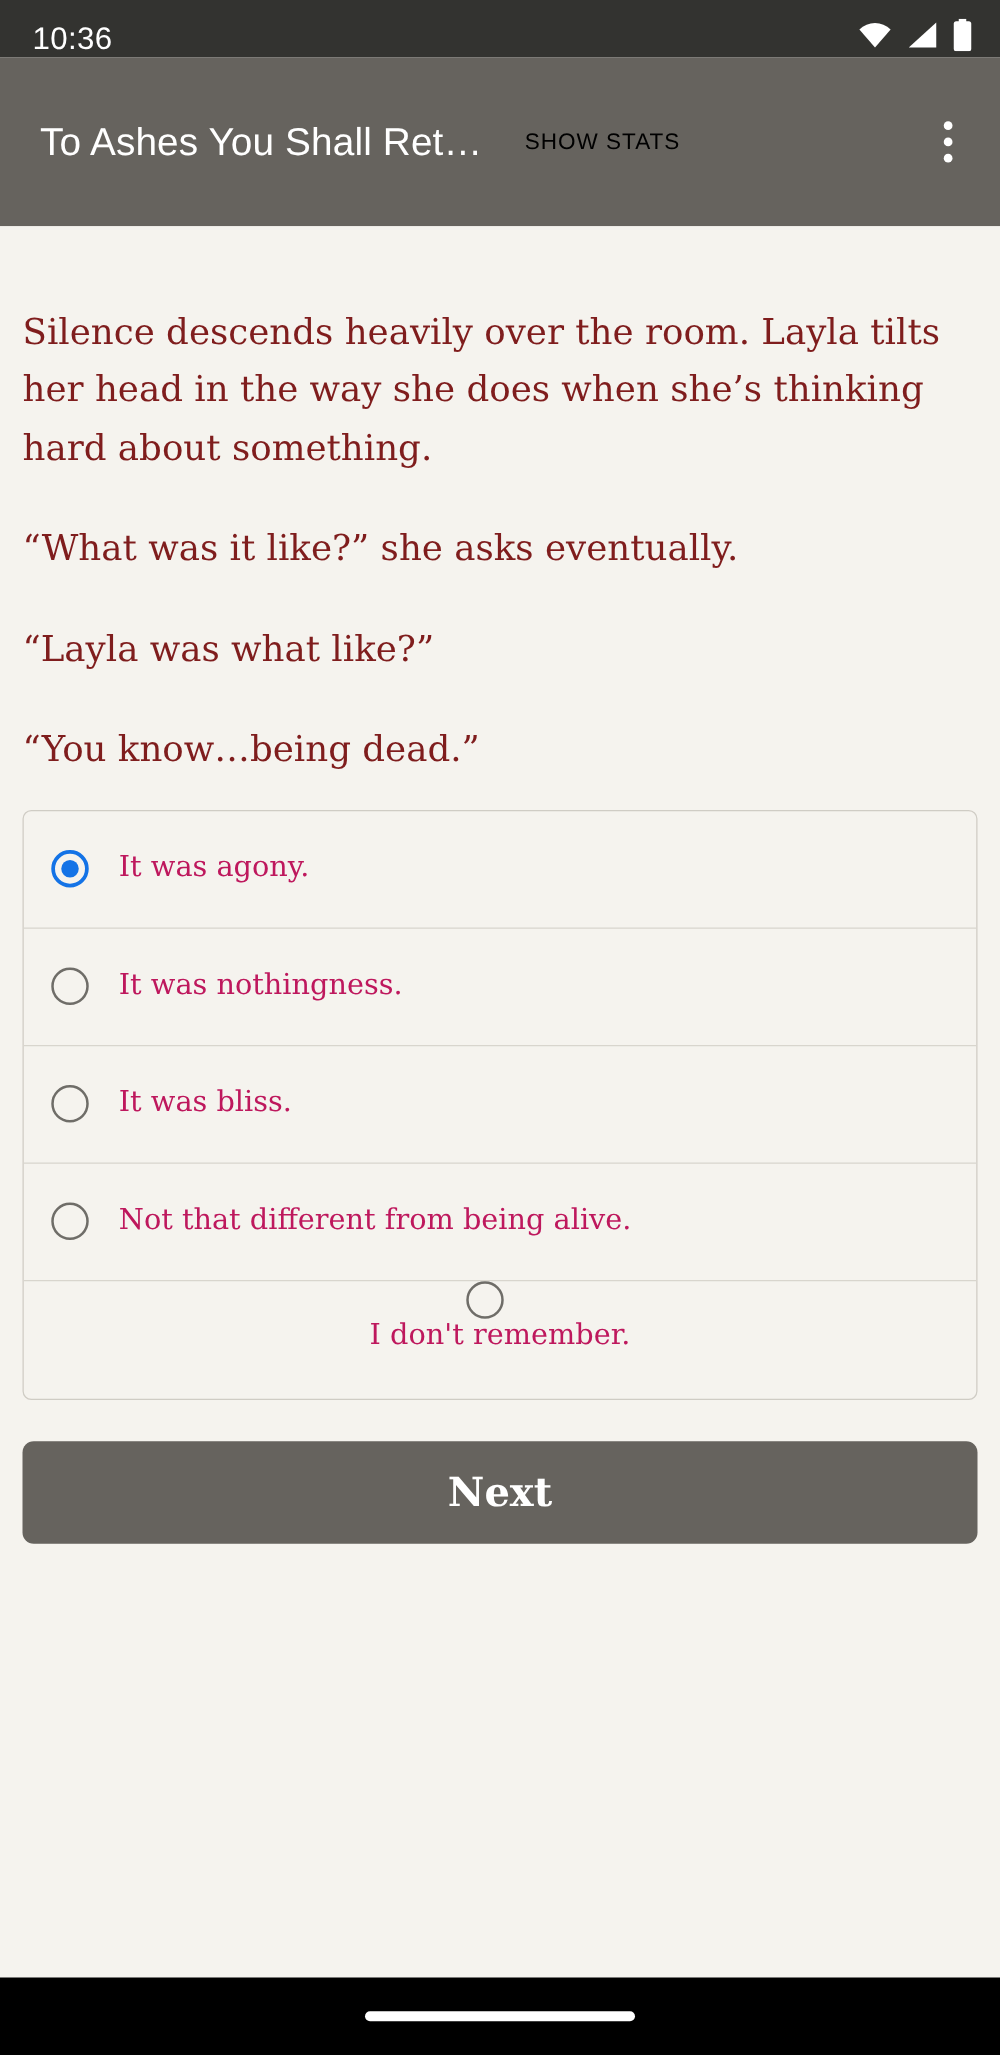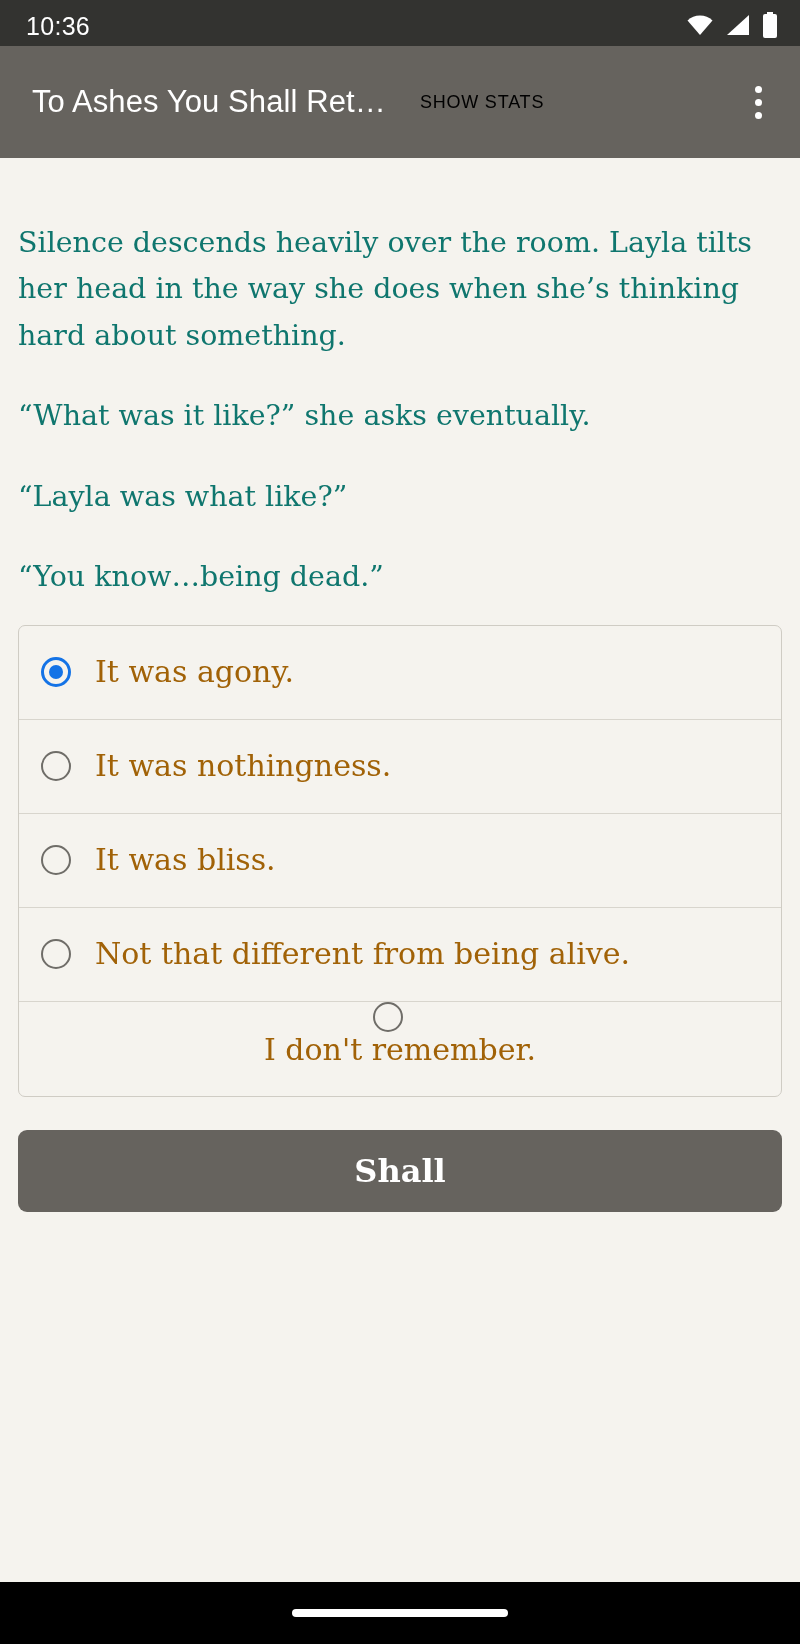--- a/index.html
+++ b/index.html
@@ -18,41 +18,41 @@
     display: flex;
     flex-direction: column;
   }
 
   
   .status-bar {
     height: 46px;
     background: #333330;
     color: #ffffff;
     display: flex;
-    align-items: flex-start;
+    align-items: flex-end;
     justify-content: space-between;
-    padding: 12px 22px 0 26px;
+    padding: 0 22px 0 26px;
     flex: 0 0 auto;
   }
   .status-time {
     font-size: 25px;
     letter-spacing: 0.3px;
   }
   .status-icons {
     display: flex;
     align-items: center;
     gap: 11px;
   }
   .icon-wifi { display:block; }
   .icon-signal { display:block; }
   .icon-battery { display:block; }
 
   
   .app-bar {
-    height: 112px;
+    height: 135px;
     background: #66635e;
     display: flex;
     align-items: center;
     padding: 0 14px 0 32px;
     flex: 0 0 auto;
   }
   .app-title {
     color: #ffffff;
     font-size: 31px;
     font-weight: 500;
@@ -95,21 +95,21 @@
   
   .content {
     flex: 1 1 auto;
     background: #f5f3ee;
     padding: 0 18px;
     overflow: hidden;
   }
   .story {
     padding-top: 62px;
     font-family: "DejaVu Serif", "Liberation Serif", serif;
-    color: #0f766e;
+    color: #7f1d1d;
     font-size: 28.5px;
     line-height: 1.63;
   }
   .story p { margin-bottom: 34px; }
   .story p:last-child { margin-bottom: 16px; }
 
   
   .choices {
     margin-top: 24px;
     border: 1px solid #cfccc4;
@@ -145,22 +145,22 @@
     left: 50%;
     top: 50%;
     transform: translate(-50%, -50%);
     width: 14px;
     height: 14px;
     border-radius: 50%;
     background: #1473e6;
   }
   .choice-label {
     font-family: "DejaVu Serif", "Liberation Serif", serif;
-    font-size: 30px;
-    color: #a16207;
+    font-size: 23px;
+    color: #be185d;
     line-height: 1.2;
   }
 
   
   .next-btn {
     margin-top: 33px;
     width: 100%;
     height: 82px;
     background: #66635e;
     border: none;
@@ -253,19 +253,19 @@
       <div class="choice">
         <span class="radio"></span>
         <span class="choice-label">Not that different from being alive.</span>
       </div>
       <div class="choice">
         <span class="radio"></span>
         <span class="choice-label">I don't remember.</span>
       </div>
     </div>
 
-    <button class="next-btn">Shall</button>
+    <button class="next-btn">Next</button>
   </div>
 
   <div class="nav-bar">
     <div class="nav-pill"></div>
   </div>
 </div>
 
 </body></html>

